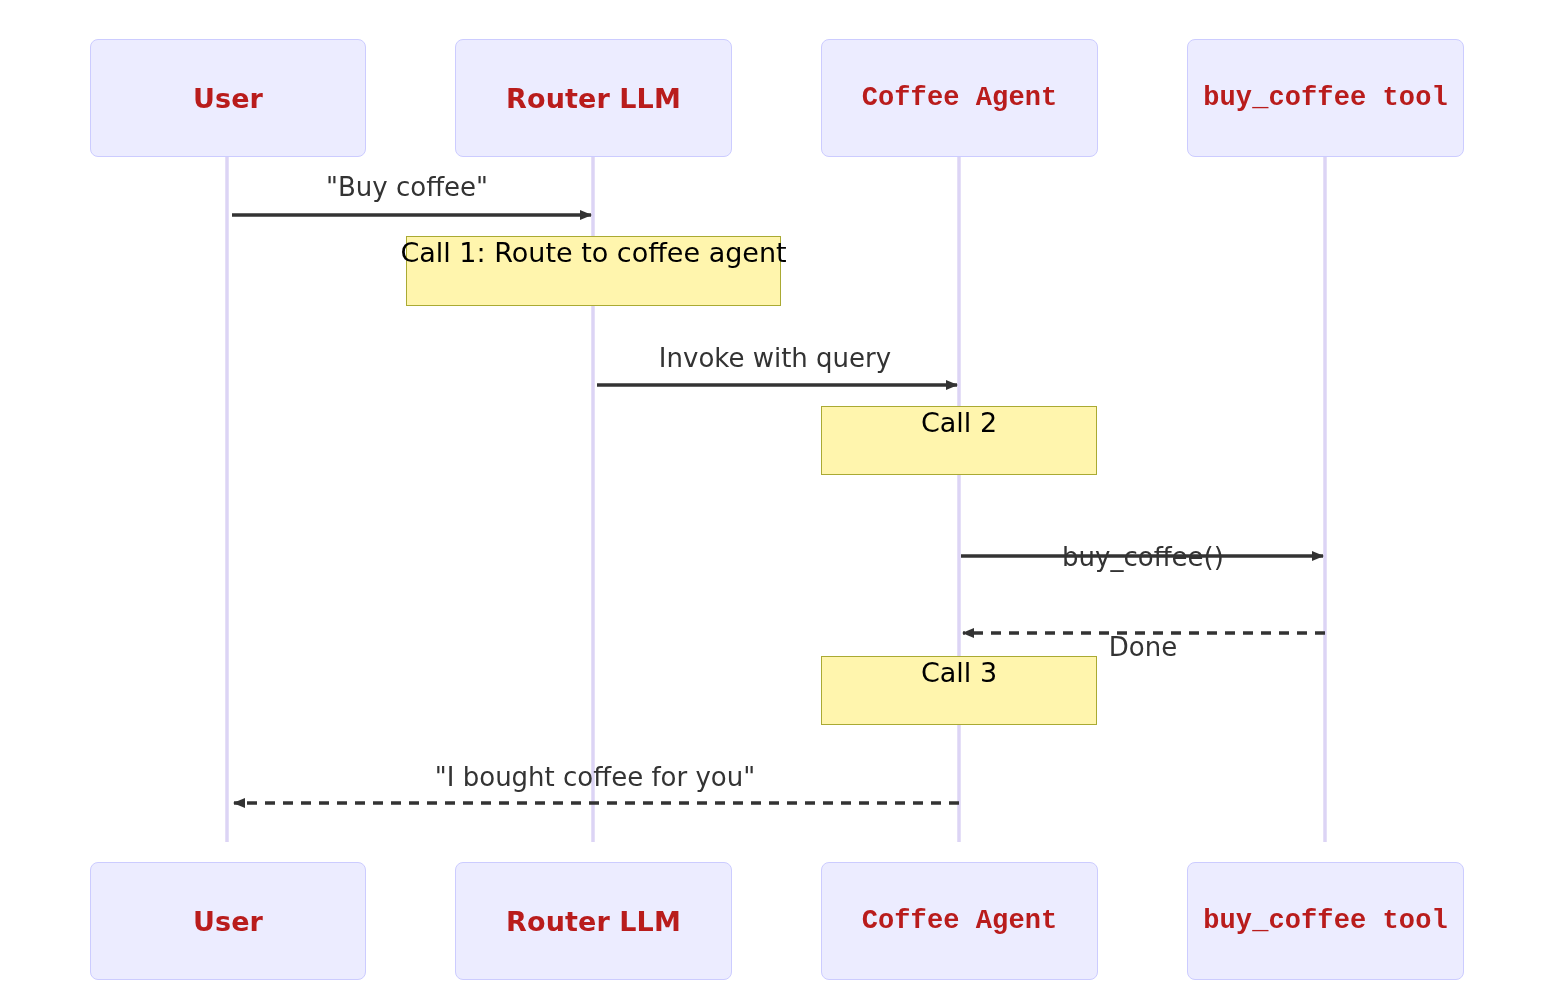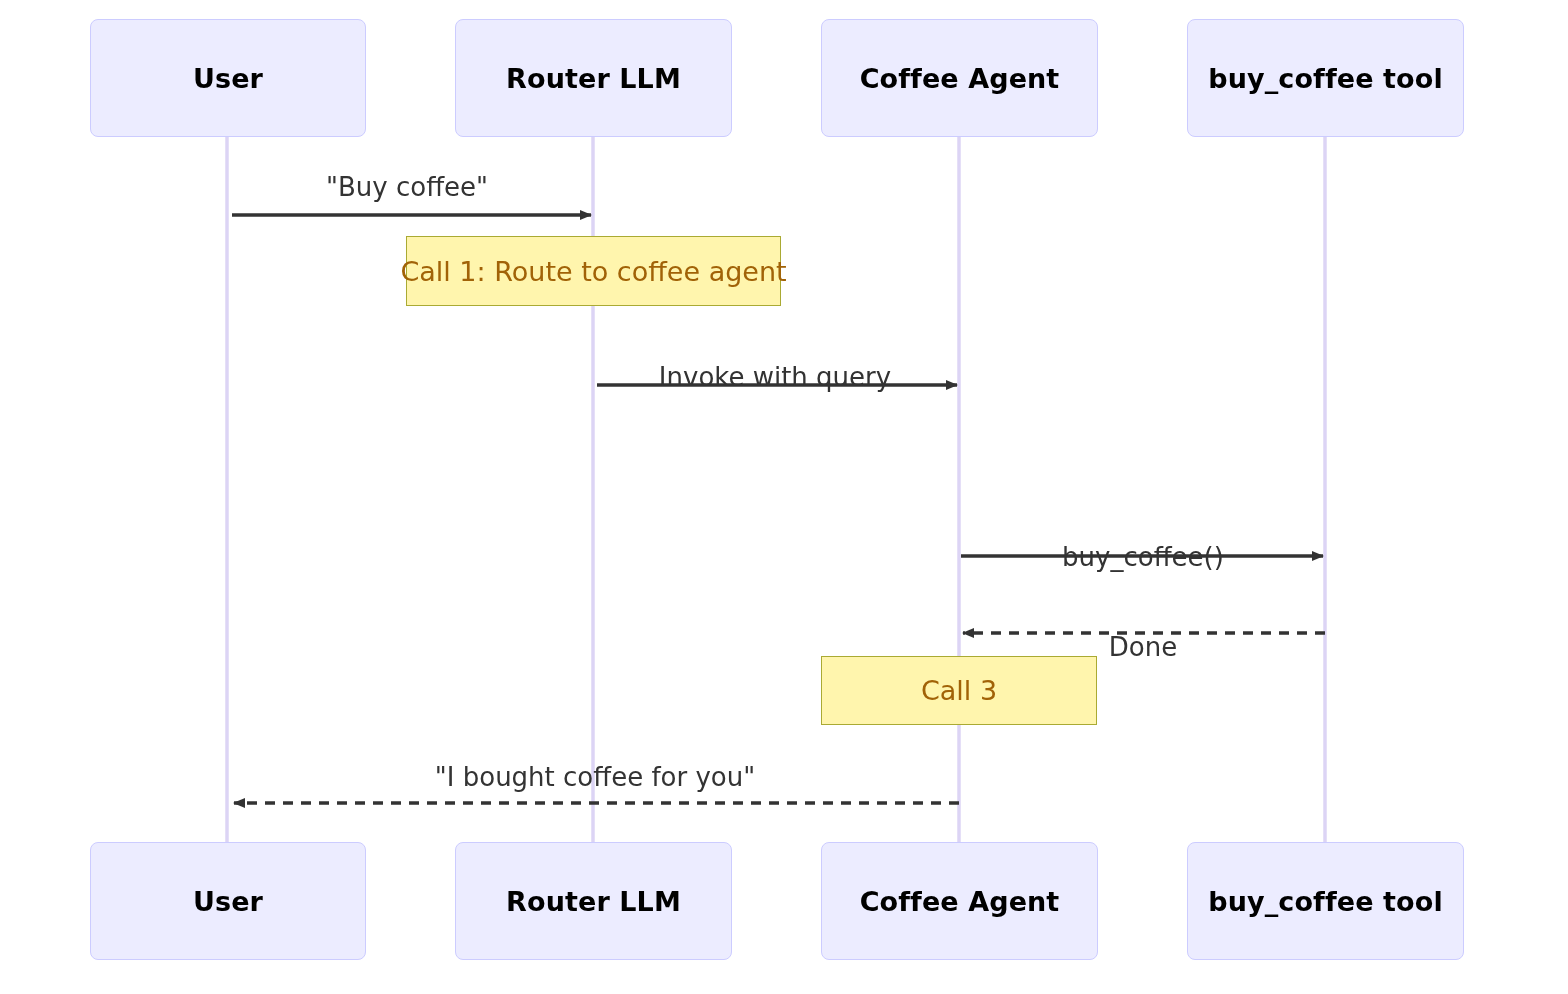--- a/index.html
+++ b/index.html
@@ -28,37 +28,37 @@
 
   .participant-box {
     position: absolute;
     box-sizing: border-box;
     background: #ECECFF;
     border: 1.6px solid #CCCCFF;
     border-radius: 8px;
     display: flex;
     align-items: center;
     justify-content: center;
-    color: #000000;
+    color: #b91c1c;
     font-size: 27px;
     font-weight: 700;
     letter-spacing: 0.1px;
     text-align: center;
+    margin-top: 20px;
   }
-  .participant-box.plain { font-weight: 400; }
+  .participant-box.plain { font-weight: 400; font-family: Liberation Mono, monospace; }
 
   .note-box {
     position: absolute;
     box-sizing: border-box;
     background: #FFF5AD;
     border: 1.6px solid #AAAA33;
     display: flex;
-    align-items: center;
     justify-content: center;
-    color: #a16207;
+    color: #000000;
     font-size: 27px;
     font-weight: 400;
     text-align: center;
     white-space: nowrap;
   }
 
   .msg-label {
     position: absolute;
     color: #333333;
     font-size: 26px;
@@ -125,26 +125,29 @@
       </div>
       <div class="participant-box plain" style="left: 1187px; top: 842px; width: 277px; height: 118px; font-weight: 700;">
         <span>buy_coffee tool</span>
       </div>
     </div>
 
   <div id="notes" class="layer">
       <div class="note-box" style="left: 406px; top: 236px; width: 375px; height: 70px;">
         <span>Call 1: Route to coffee agent</span>
       </div>
+      <div class="note-box" style="left: 821px; top: 406px; width: 276px; height: 69px;">
+        <span>Call 2</span>
+      </div>
       <div class="note-box" style="left: 821px; top: 656px; width: 276px; height: 69px;">
         <span>Call 3</span>
       </div>
     </div>
 
   <div id="labels" class="layer">
       <div class="msg-label" style="left: 407px; top: 172px;">"Buy coffee"</div>
-      <div class="msg-label" style="left: 775px; top: 343px; margin-top: 19px;">Invoke with query</div>
+      <div class="msg-label" style="left: 775px; top: 343px;">Invoke with query</div>
       <div class="msg-label" style="left: 1143px; top: 542px;">buy_coffee()</div>
       <div class="msg-label" style="left: 1143px; top: 592px; margin-top: 40px;">Done</div>
       <div class="msg-label" style="left: 595px; top: 762px;">"I bought coffee for you"</div>
     </div>
 
 </div>
 
 </body></html>

